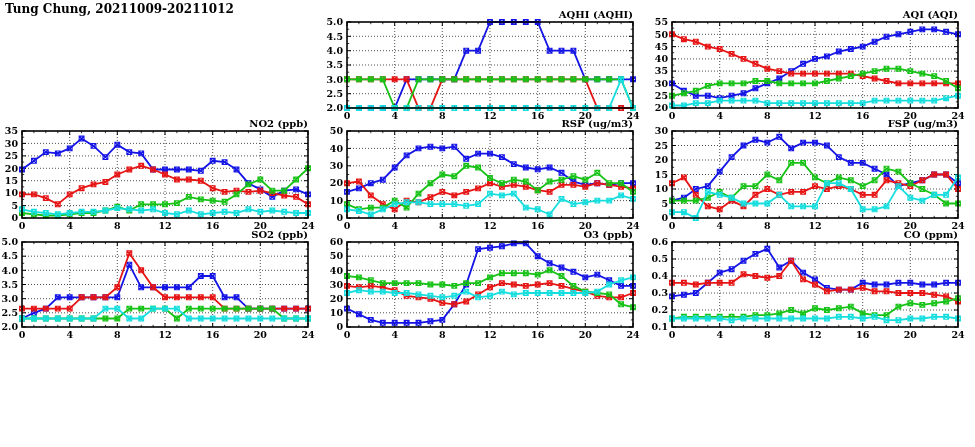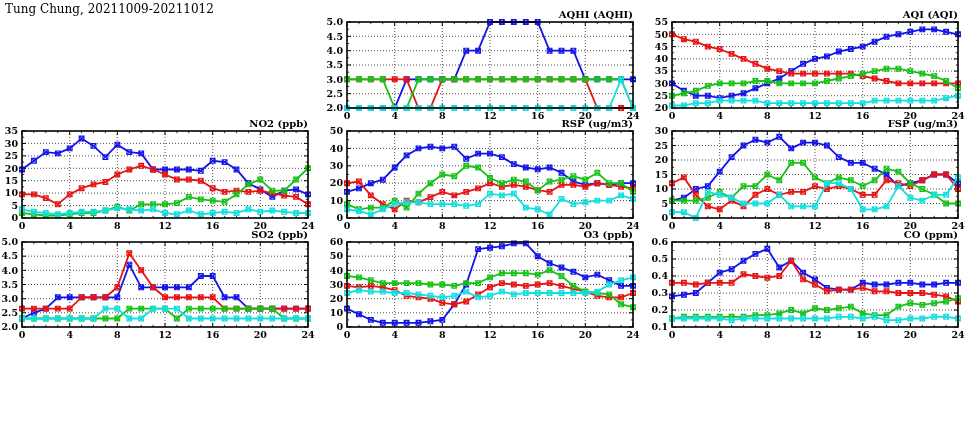--- a/index.html
+++ b/index.html
@@ -1,18 +1,18 @@
 <!DOCTYPE html>
 <html><head>
 <meta charset="utf-8">
 <style>
   html,body{margin:0;padding:0;background:#fff;}
   #root{position:relative;width:975px;height:447px;background:#ffffff;overflow:hidden;
         font-family:"DejaVu Serif",serif;}
-  #page-title{position:absolute;left:5px;top:2px;font-size:12px;font-weight:400;color:#000;}
+  #page-title{position:absolute;left:5px;top:2px;font-size:12px;font-weight:700;color:#000;}
   #charts{position:absolute;left:0;top:0;}
   #charts text{font-family:"DejaVu Serif",serif;font-weight:700;fill:#000;}
   #charts text.tick{font-size:9.5px;}
   #charts text.ctitle{font-size:10px;}
 </style>
 </head>
 <body>
 
 <div id="root">
   <div id="page-title">Tung Chung, 20211009-20211012</div>

